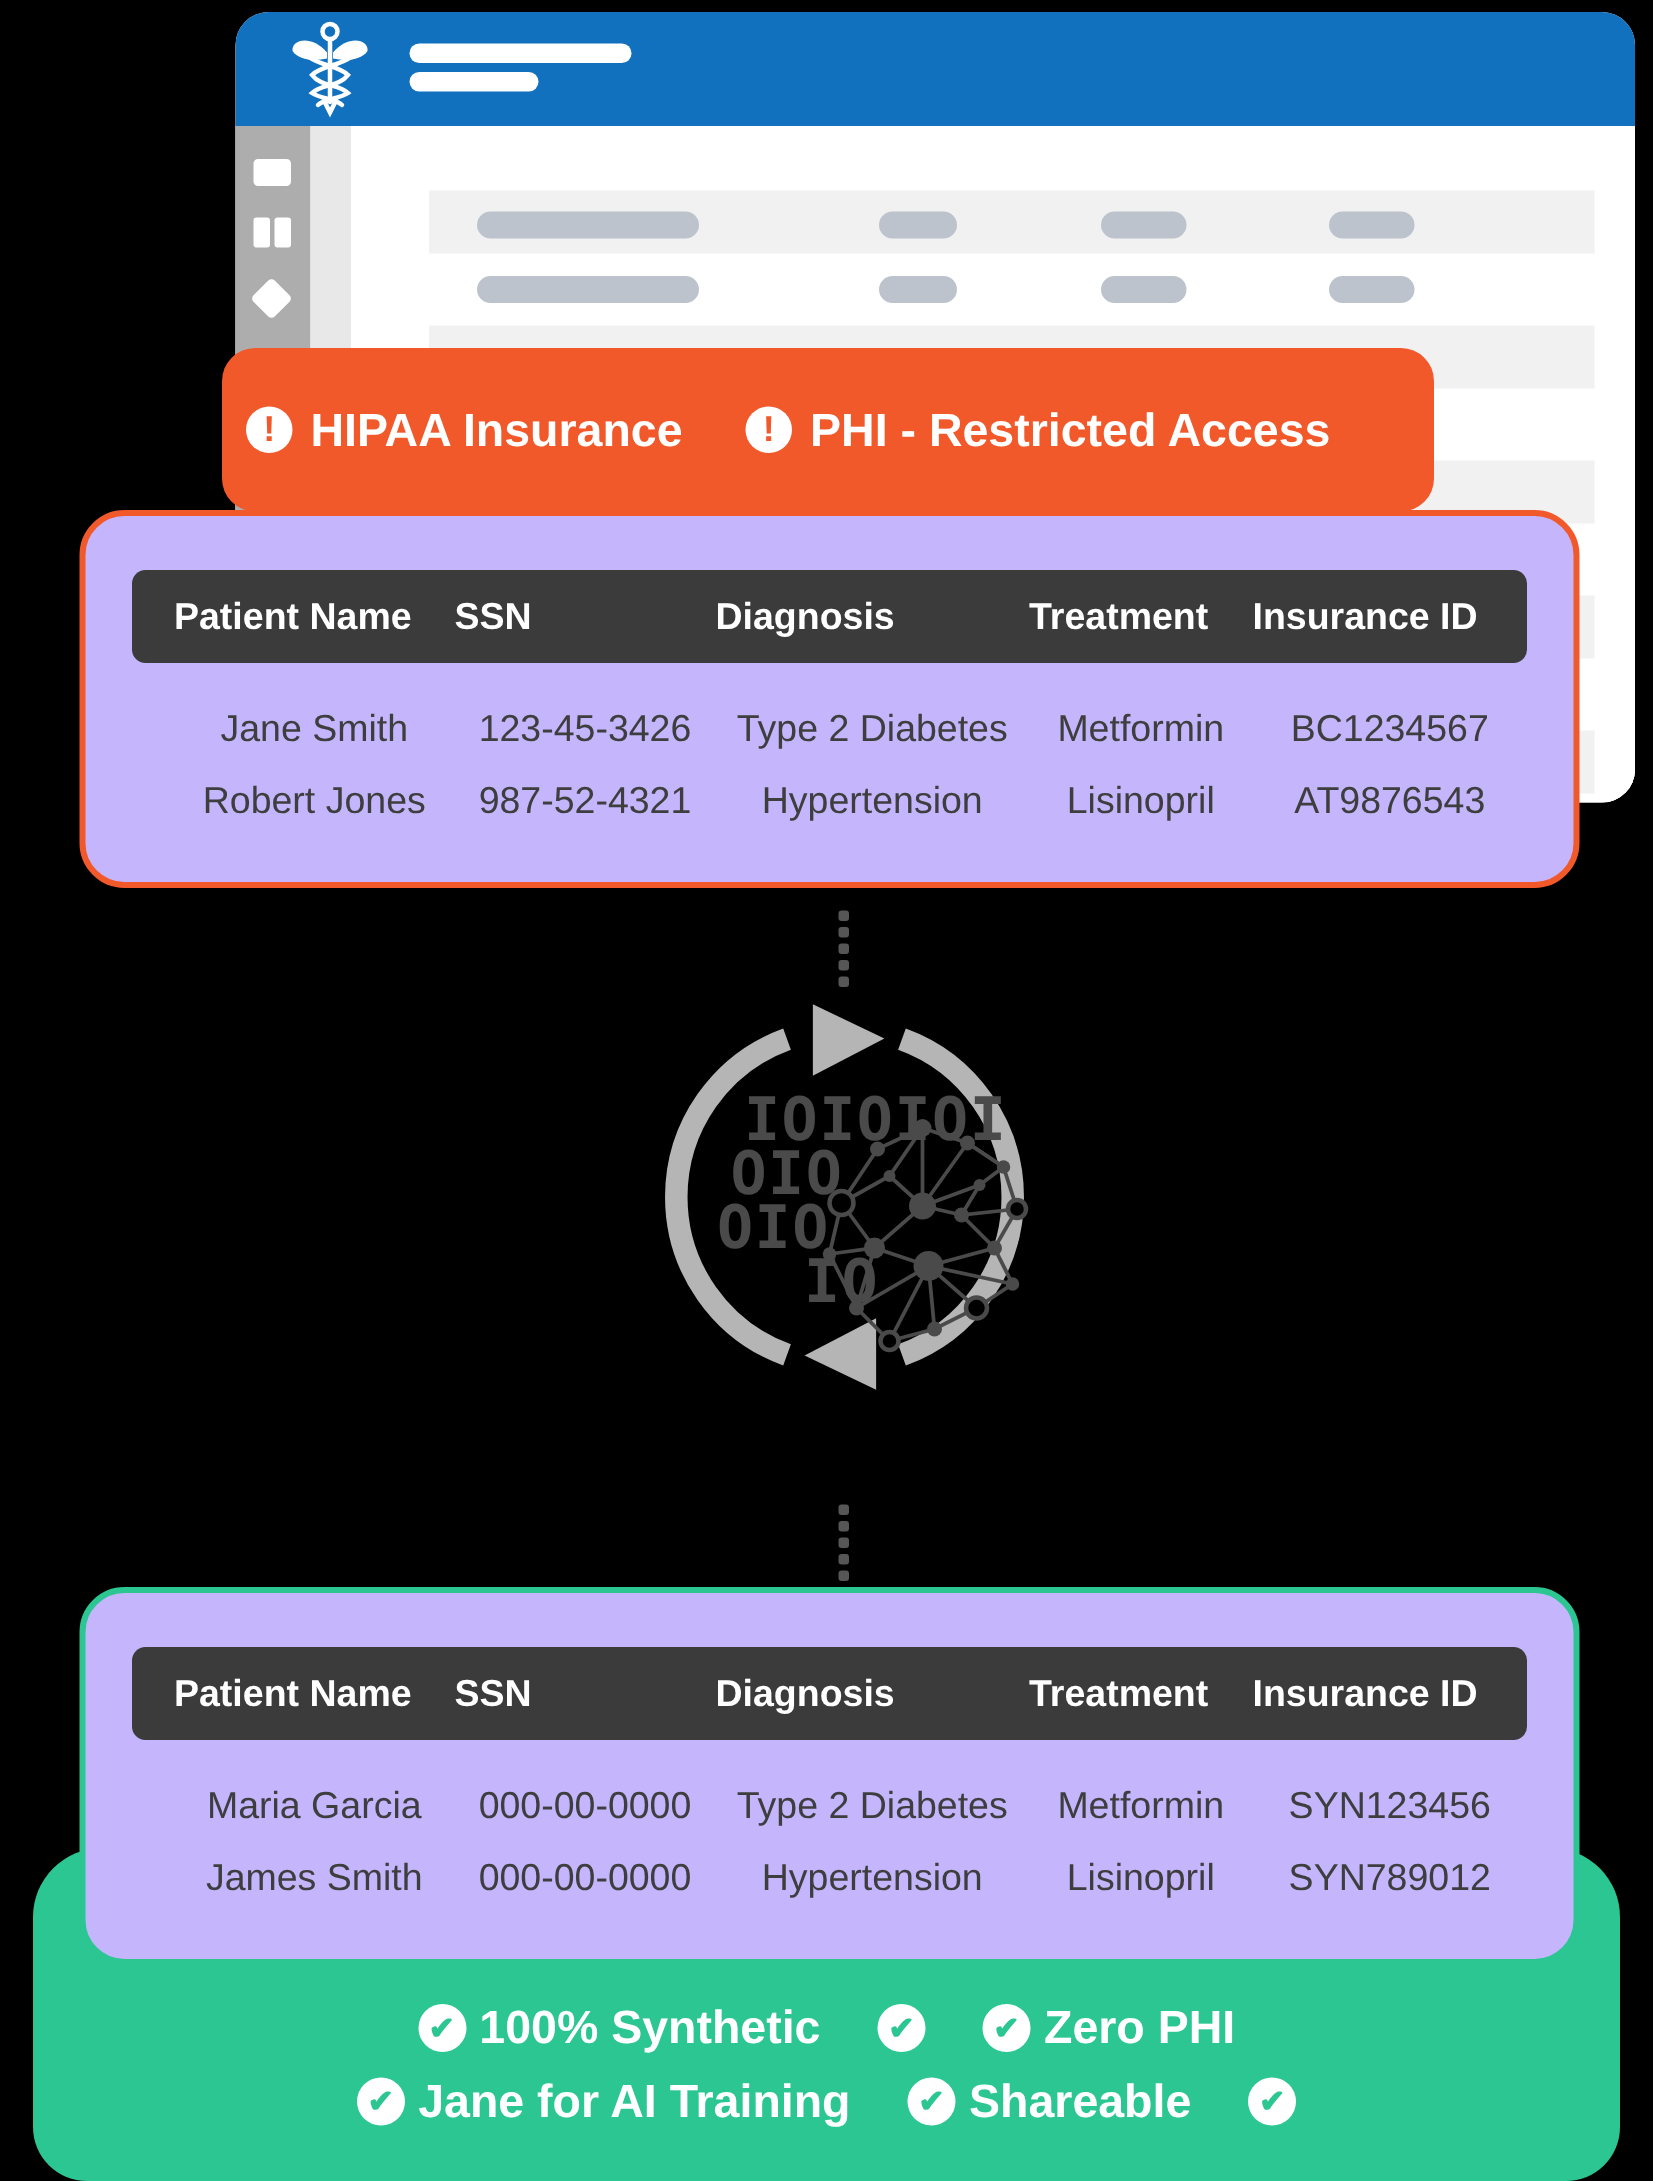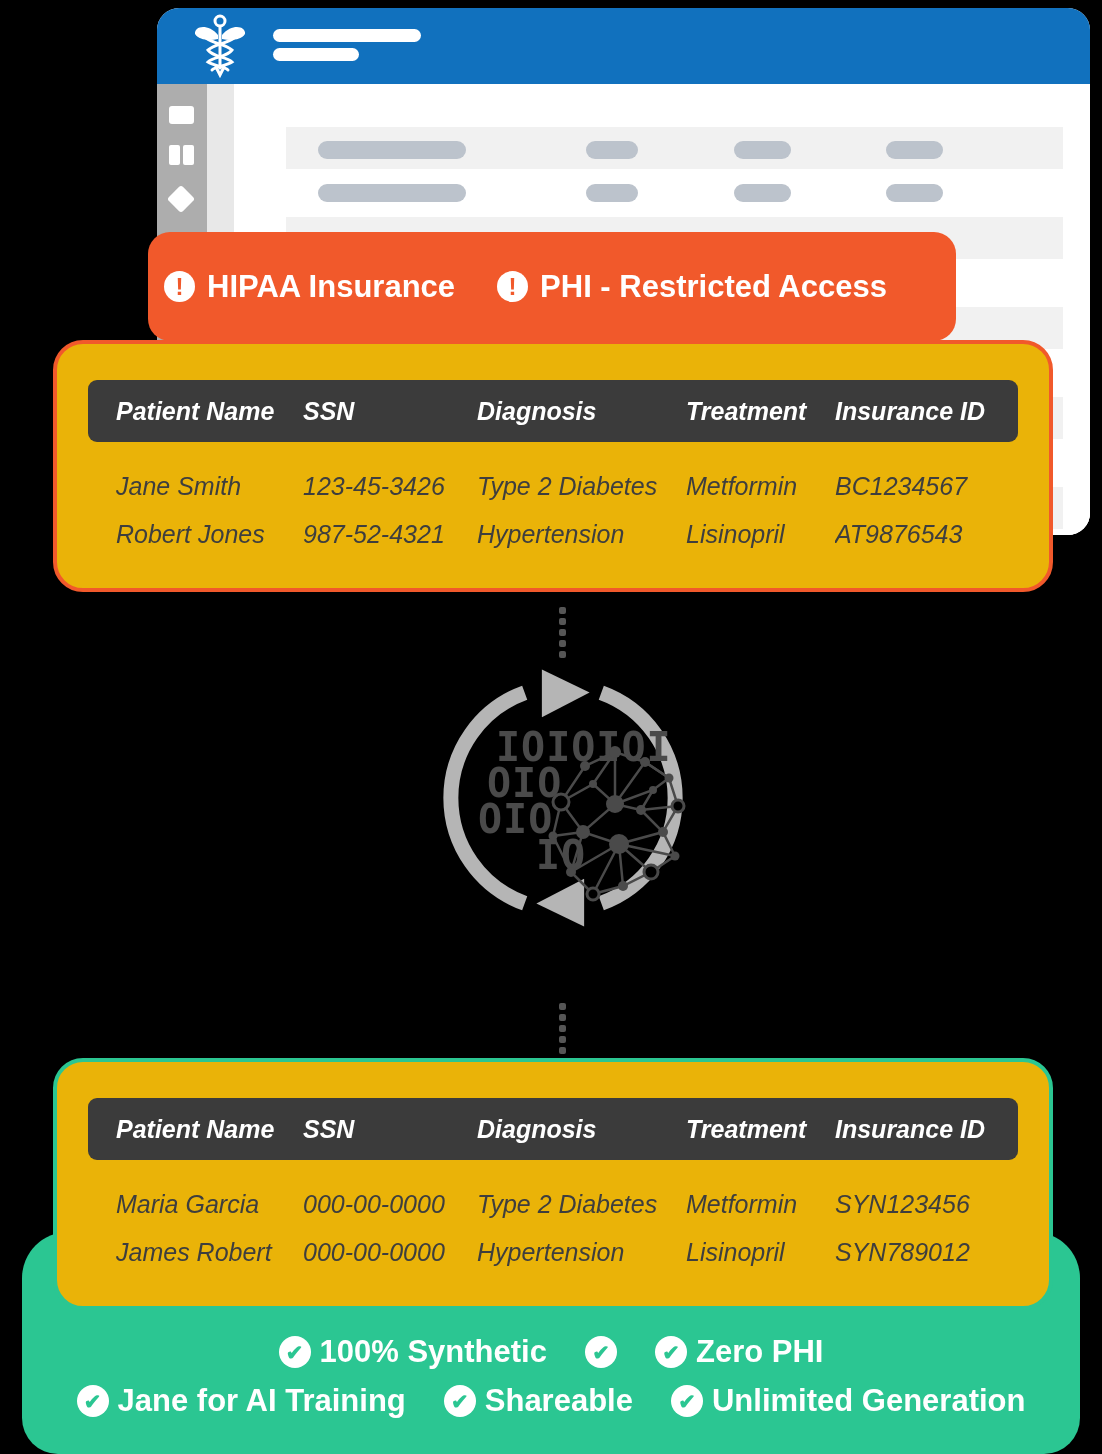--- a/index.html
+++ b/index.html
@@ -36,30 +36,30 @@
   .banner{position:absolute;left:148px;top:232px;width:808px;height:109px;background:#F1592B;
           border-radius:22px;z-index:3;display:flex;align-items:center;gap:42px;
           padding-left:16px;box-sizing:border-box;}
   .badge{display:flex;align-items:center;gap:12px;color:#fff;font-size:31px;font-weight:700;
          white-space:nowrap;}
   .warn-icon{width:31px;height:31px;border-radius:50%;background:#fff;color:#F1592B;
              font-size:24px;font-weight:800;display:flex;align-items:center;justify-content:center;
              line-height:1;flex:0 0 auto;}
 
   
-  .card{position:absolute;background:#eab308;border-radius:30px;font-style:italic;}
+  .card{position:absolute;background:#c4b5fd;border-radius:30px;}
   .card-phi{left:53px;top:340px;width:992px;height:244px;border:4px solid #F1592B;z-index:4;}
   .card-syn{left:53px;top:1058px;width:992px;height:244px;border:4px solid #2BC692;z-index:3;}
   .table-head{position:absolute;left:31px;right:31px;top:36px;height:62px;background:#3B3B3B;
               border-radius:9px;color:#fff;font-size:25px;font-weight:600;display:grid;
               grid-template-columns:187px 174px 209px 149px 1fr;align-items:center;
               padding-left:28px;box-sizing:border-box;}
   .table-rows{position:absolute;left:31px;right:31px;top:118px;font-size:25px;color:#3E3E3E;}
   .tr{display:grid;grid-template-columns:187px 174px 209px 149px 1fr;padding-left:28px;
-      height:48px;align-items:center;}
+      height:48px;align-items:center;text-align:center;}
   .th,.td{white-space:nowrap;overflow:hidden;}
 
   
   .dots{position:absolute;left:559px;width:7px;z-index:2;}
   .dots-top{top:607px;} .dots-bottom{top:1003px;}
   .dot{width:7px;height:7px;background:#565656;border-radius:2px;margin-bottom:4px;}
   .cycle{position:absolute;left:433px;top:660px;z-index:1;}
   .binary{position:absolute;color:#4A4A4A;font-family:"DejaVu Sans Mono", monospace;
           font-weight:bold;font-size:40px;line-height:1;letter-spacing:1px;z-index:1;}
   .b1{left:496px;top:727px;}
@@ -246,21 +246,20 @@
         <div class="benefit">
           <span class="check-icon">✔</span>
           <span>Jane for AI Training</span>
         </div>
         <div class="benefit">
           <span class="check-icon">✔</span>
           <span>Shareable</span>
         </div>
         <div class="benefit">
           <span class="check-icon">✔</span>
-          <span>Unlimited Generation</span>
         </div>
       </div>
     </div>
   </div>
 
   <div class="card card-syn">
     <div class="table-head">
       <div class="th">Patient Name</div>
       <div class="th">SSN</div>
       <div class="th">Diagnosis</div>
@@ -269,21 +268,21 @@
     </div>
     <div class="table-rows">
       <div class="tr">
         <div class="td">Maria Garcia</div>
         <div class="td">000-00-0000</div>
         <div class="td">Type 2 Diabetes</div>
         <div class="td">Metformin</div>
         <div class="td">SYN123456</div>
       </div>
       <div class="tr">
-        <div class="td">James Robert</div>
+        <div class="td">James Smith</div>
         <div class="td">000-00-0000</div>
         <div class="td">Hypertension</div>
         <div class="td">Lisinopril</div>
         <div class="td">SYN789012</div>
       </div>
     </div>
   </div>
 
 </div>
 

